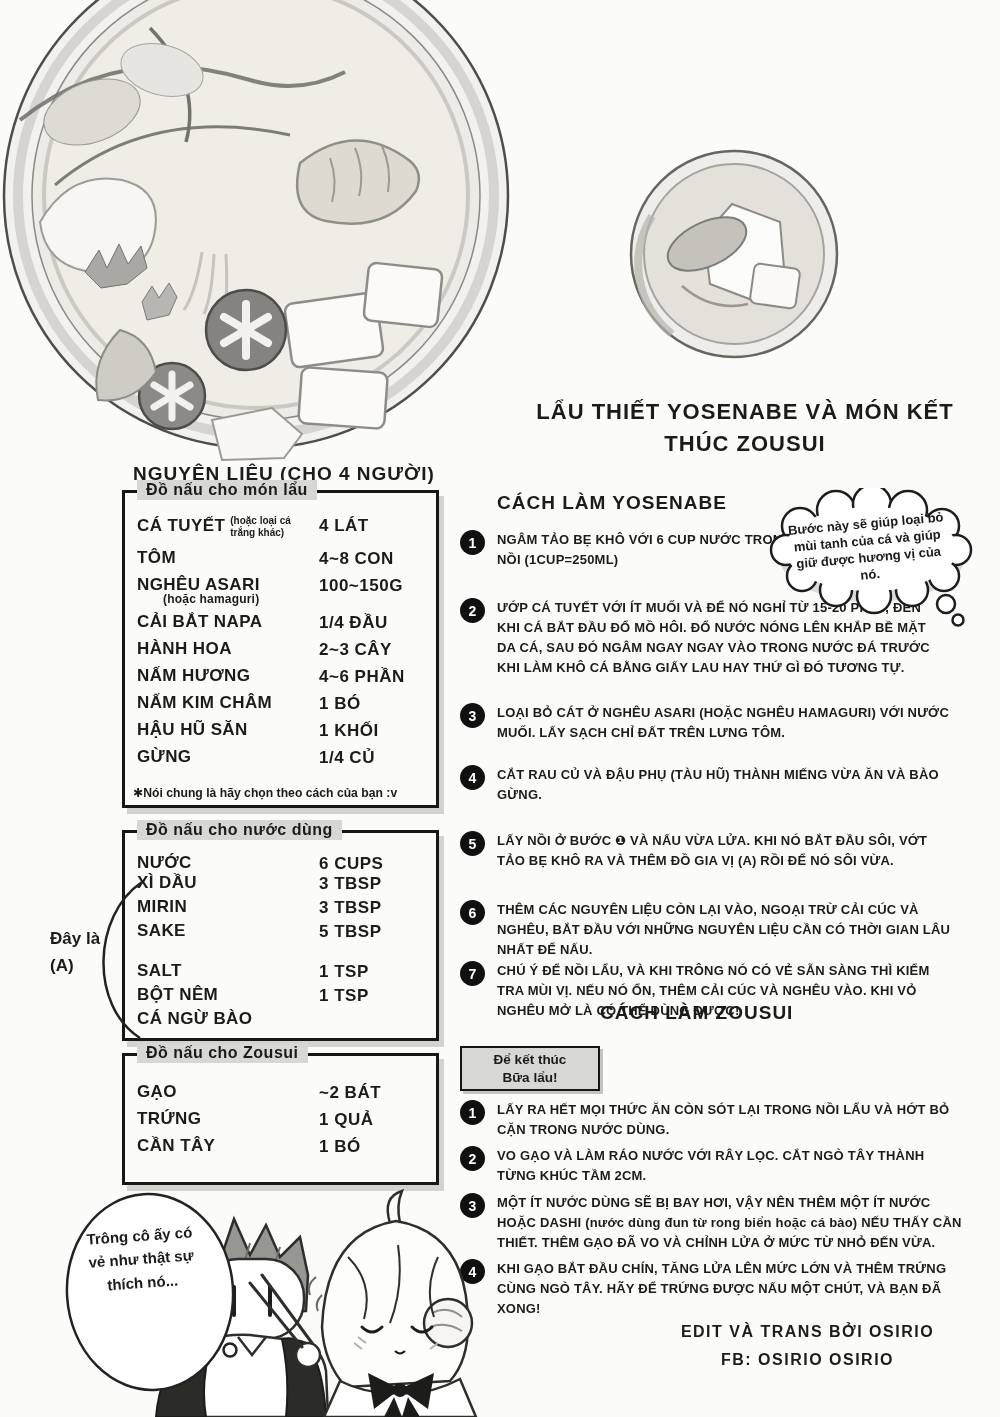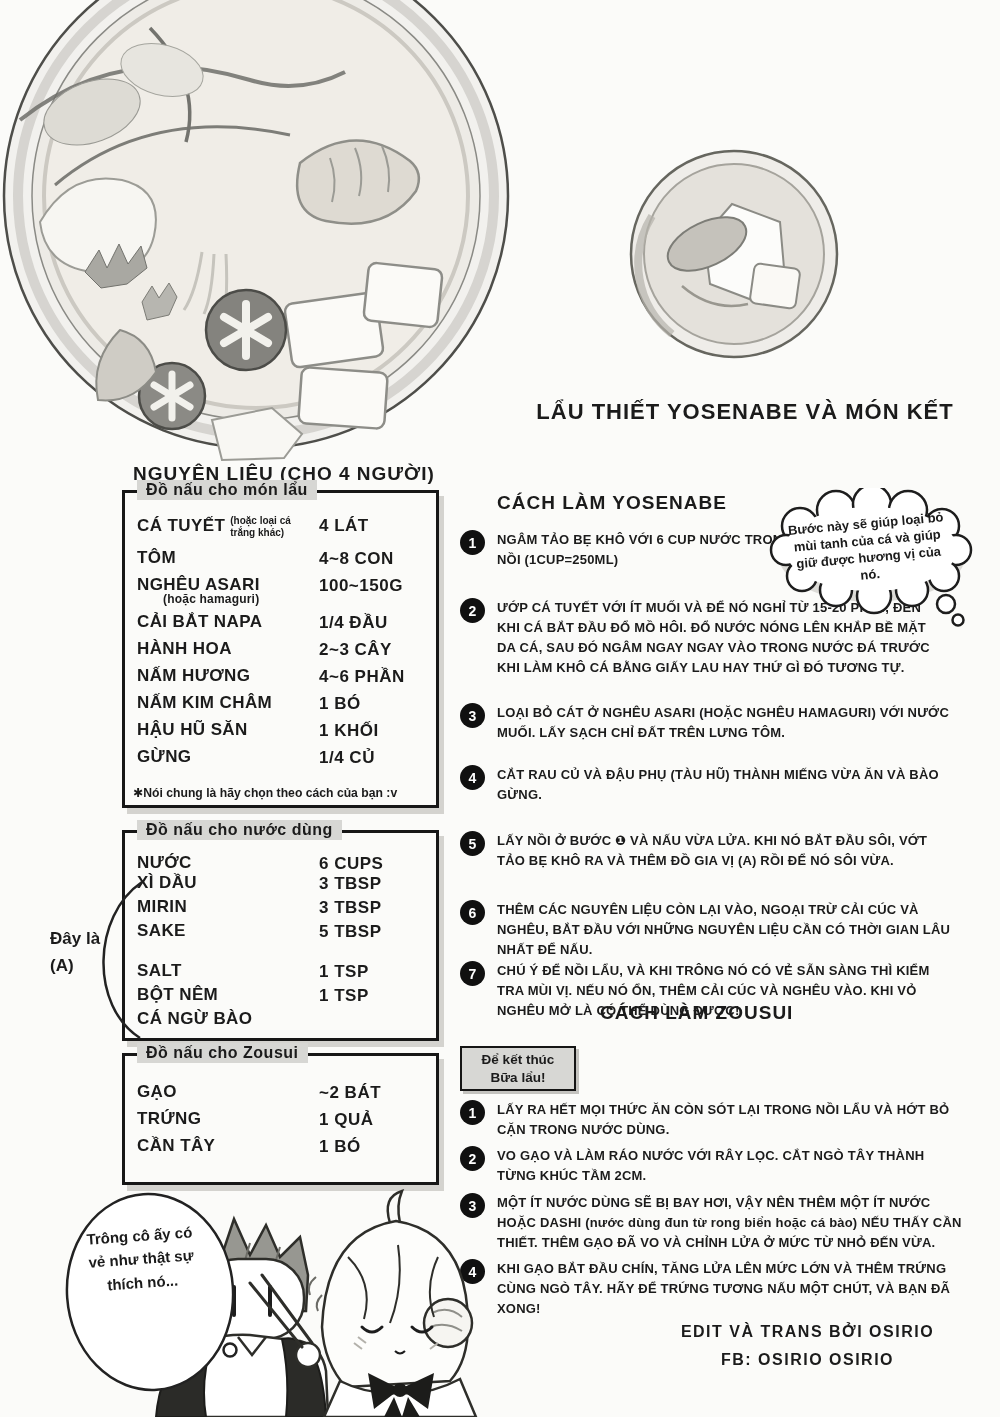--- a/index.html
+++ b/index.html
@@ -28,21 +28,21 @@
   .label-a{left:50px;top:925px;font-size:17px;font-weight:600;line-height:1.6;}
   
   .step{position:absolute;width:505px;}
   .badge{position:absolute;left:0;top:0;width:25px;height:25px;border-radius:50%;
     background:#101010;color:#fff;font-size:14px;font-weight:800;
     display:flex;align-items:center;justify-content:center;}
   .stext{margin-left:37px;font-size:13px;font-weight:700;line-height:1.55;letter-spacing:.2px;}
   
   .zbadge{left:460px;top:1046px;width:112px;background:#d7d7d4;border:2.5px solid #151515;
     box-shadow:3px 3px 0 #c4c3bf;text-align:center;font-size:13.5px;font-weight:700;
-    line-height:1.3;padding:3px 0;}
+    line-height:1.3;padding:3px 12px;}
   
   .cloud-text{left:788px;top:516px;width:160px;text-align:center;font-size:13px;font-weight:600;
     line-height:1.3;transform:rotate(-5deg);z-index:7;}
   .bubble-text{left:82px;top:1224px;width:118px;text-align:center;font-size:15px;font-weight:600;
     line-height:1.55;transform:rotate(-4deg);z-index:7;}
   
   .credits{left:615px;top:1318px;width:385px;text-align:center;
     font-size:16px;font-weight:900;letter-spacing:1.5px;line-height:1.75;}
   svg{display:block;}
 </style>
@@ -99,20 +99,21 @@
     <circle cx="122" cy="108" r="90" fill="#e4e1db" stroke="#a5a39c" stroke-width="2"></circle>
     <path d="M40,70 a90,90 0 0,0 20,118" fill="none" stroke="#b5b2ab" stroke-width="8" opacity="0.7"></path>
     <path d="M120,58 l48,18 4,46 -32,32 -42,-16 -6,-48z" fill="#fcfcfa" stroke="#8b8b85" stroke-width="2"></path>
     <ellipse cx="95" cy="98" rx="42" ry="22" fill="#c5c2bb" stroke="#7d7d77" stroke-width="2" transform="rotate(-25 95 98)"></ellipse>
     <path d="M70,140 q30,26 66,18" fill="none" stroke="#99978f" stroke-width="2.5"></path>
     <rect x="140" y="120" width="46" height="40" rx="6" fill="#faf9f5" stroke="#8b8b85" stroke-width="2" transform="rotate(8 163 140)"></rect>
   </svg>
 
   <div class="abs page-title">
     <div>LẨU THIẾT YOSENABE VÀ MÓN KẾT</div>
+    <div>THÚC ZOUSUI</div>
   </div>
 
   <div class="abs ing-header">NGUYÊN LIỆU (CHO 4 NGƯỜI)</div>
 
   <div class="box" style="left:122px;top:490px;width:311px;height:312px;">
     <div class="box-title">Đồ nấu cho món lẩu</div>
     <div class="rows">
       <div class="irow" style="margin-bottom:10px;">
         <span>CÁ TUYẾT</span><span class="inote-inline">(hoặc loại cá trắng khác)</span>
         <span class="iamt">4 LÁT</span>
@@ -280,21 +281,21 @@
   <div class="step" style="left:460px;top:1146px;">
     <div class="badge">2</div>
     <div class="stext" style="width:450px;">VO GẠO VÀ LÀM RÁO NƯỚC VỚI RÂY LỌC. CẮT NGÒ TÂY THÀNH TỪNG KHÚC TẦM 2CM.</div>
   </div>
   <div class="step" style="left:460px;top:1193px;">
     <div class="badge">3</div>
     <div class="stext" style="width:465px;">MỘT ÍT NƯỚC DÙNG SẼ BỊ BAY HƠI, VẬY NÊN THÊM MỘT ÍT NƯỚC HOẶC DASHI (nước dùng đun từ rong biển hoặc cá bào) NẾU THẤY CẦN THIẾT. THÊM GẠO ĐÃ VO VÀ CHỈNH LỬA Ở MỨC TỪ NHỎ ĐẾN VỪA.</div>
   </div>
   <div class="step" style="left:460px;top:1259px;">
     <div class="badge">4</div>
-    <div class="stext" style="width:455px;">KHI GẠO BẮT ĐẦU CHÍN, TĂNG LỬA LÊN MỨC LỚN VÀ THÊM TRỨNG CÙNG NGÒ TÂY. HÃY ĐỂ TRỨNG TƯƠNG NẤU MỘT CHÚT, VÀ BẠN ĐÃ XONG!</div>
+    <div class="stext" style="width:455px;">KHI GẠO BẮT ĐẦU CHÍN, TĂNG LỬA LÊN MỨC LỚN VÀ THÊM TRỨNG CÙNG NGÒ TÂY. HÃY ĐỂ TRỨNG ĐƯỢC NẤU MỘT CHÚT, VÀ BẠN ĐÃ XONG!</div>
   </div>
 
   <div class="abs credits">
     <div>EDIT VÀ TRANS BỞI OSIRIO</div>
     <div>FB: OSIRIO OSIRIO</div>
   </div>
 
   <svg class="abs" style="left:150px;top:1185px;" width="335" height="232" viewBox="0 0 335 232">
 
     <g>

